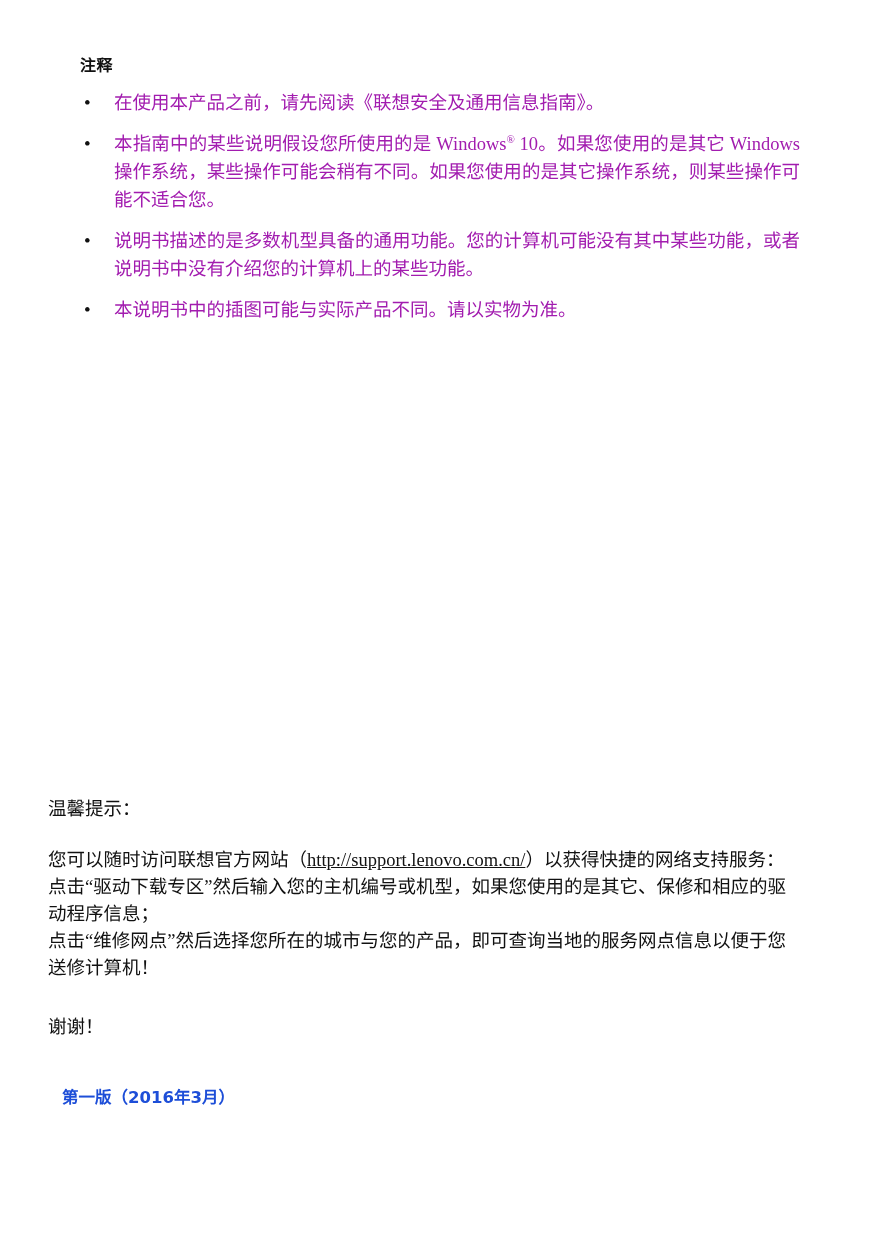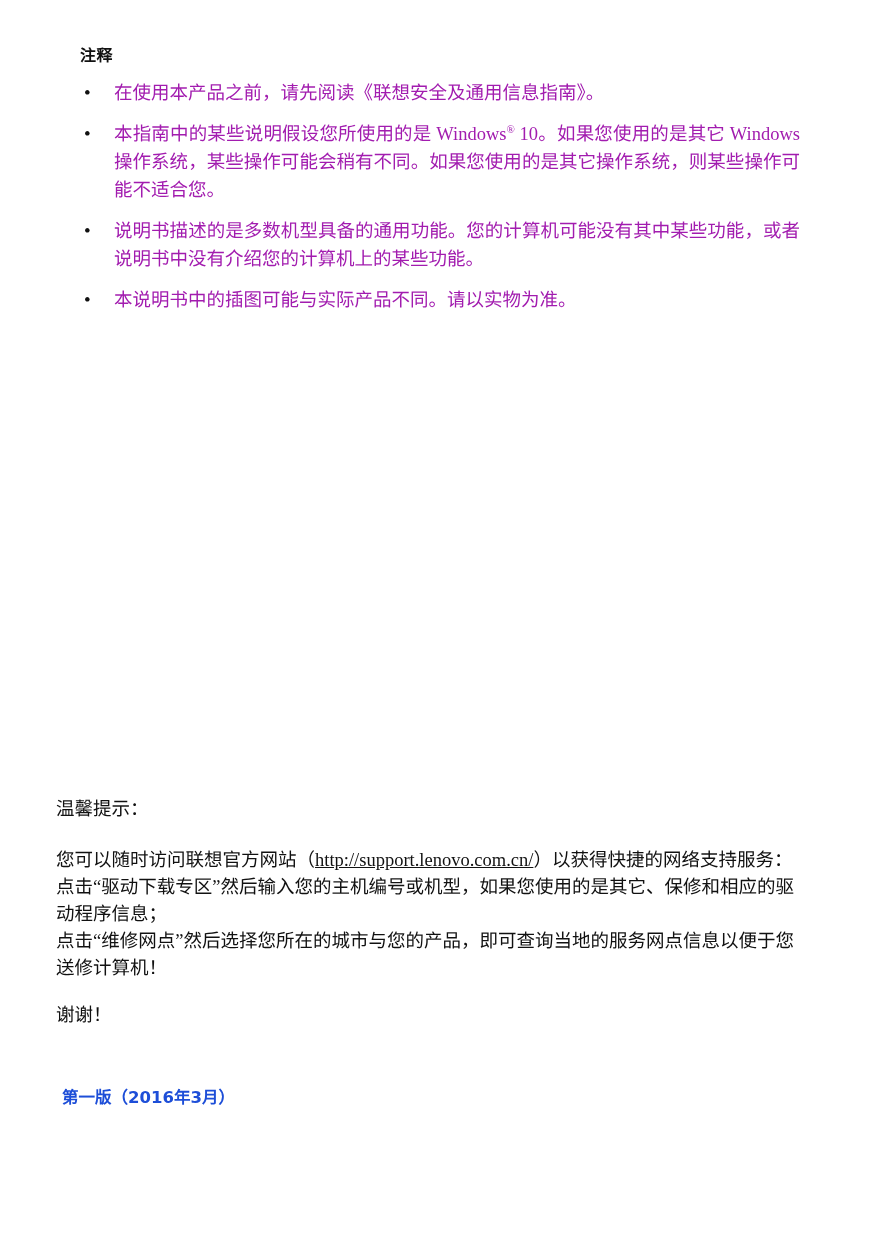--- a/index.html
+++ b/index.html
@@ -21,21 +21,21 @@
     top: 0;
     width: 875px;
     height: 1240px;
     box-sizing: border-box;
   }
 
   
   .notes-block {
     position: absolute;
     left: 80px;
-    top: 45px;
+    top: 55px;
     width: 720px;
   }
   .notes-title {
     font-family: "DejaVu Sans", "Liberation Sans", sans-serif;
     font-weight: bold;
     font-size: 16px;
     line-height: 22px;
     color: #111;
     margin: 0 0 12px 0;
     letter-spacing: 0.5px;
@@ -64,21 +64,21 @@
   }
   .note-text sup {
     font-size: 11px;
     vertical-align: super;
     line-height: 0;
   }
 
   
   .tips-block {
     position: absolute;
-    left: 56px;
+    left: 48px;
     top: 795px;
     width: 740px;
   }
   .tips-heading {
     font-size: 18.5px;
     line-height: 28px;
     margin-bottom: 24px;
     color: #111;
   }
   .tips-para {
@@ -91,21 +91,21 @@
     color: #111;
     text-decoration: underline;
     font-family: "Liberation Serif", serif;
   }
   .tips-line {
     font-size: 18.5px;
     line-height: 27px;
     color: #111;
   }
   .thanks {
-    margin-top: 20px;
+    margin-top: 32px;
     font-size: 18.5px;
     line-height: 27px;
     color: #111;
   }
 
   
   .edition-block {
     position: absolute;
     left: 62px;
     top: 1085px;

